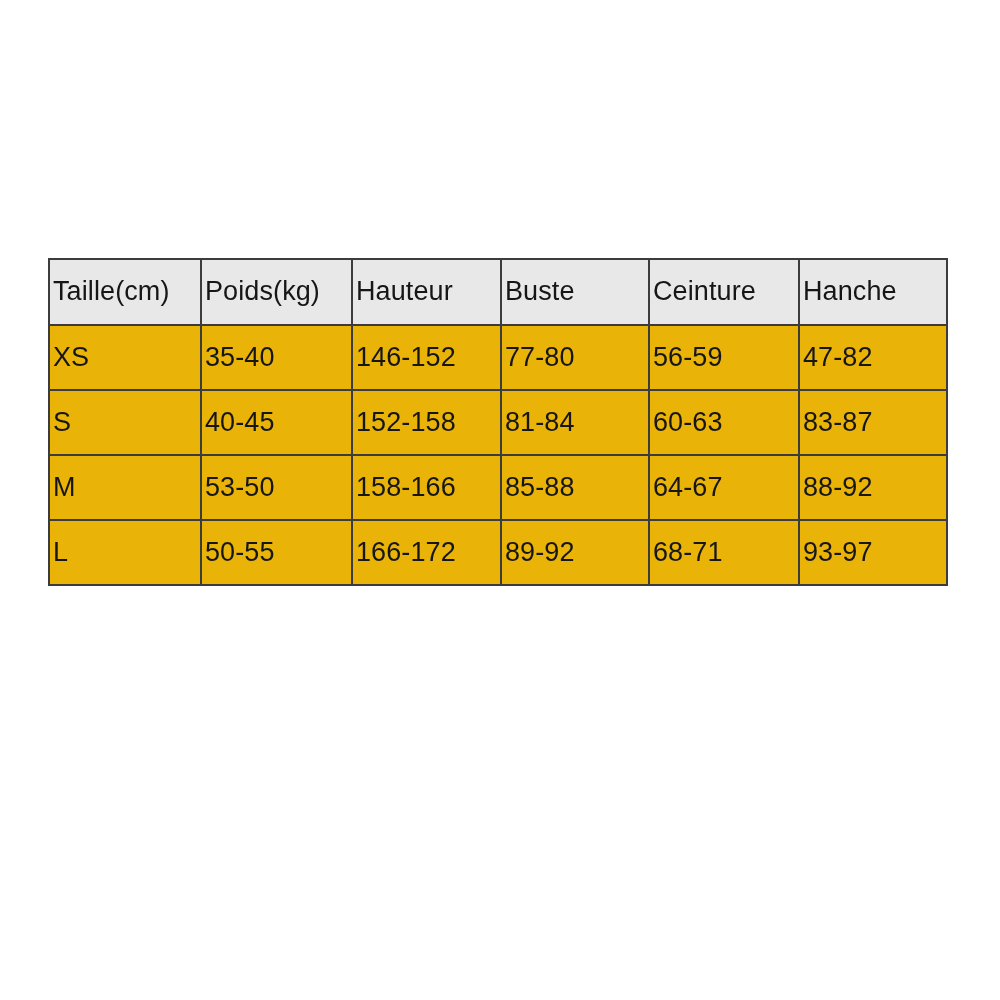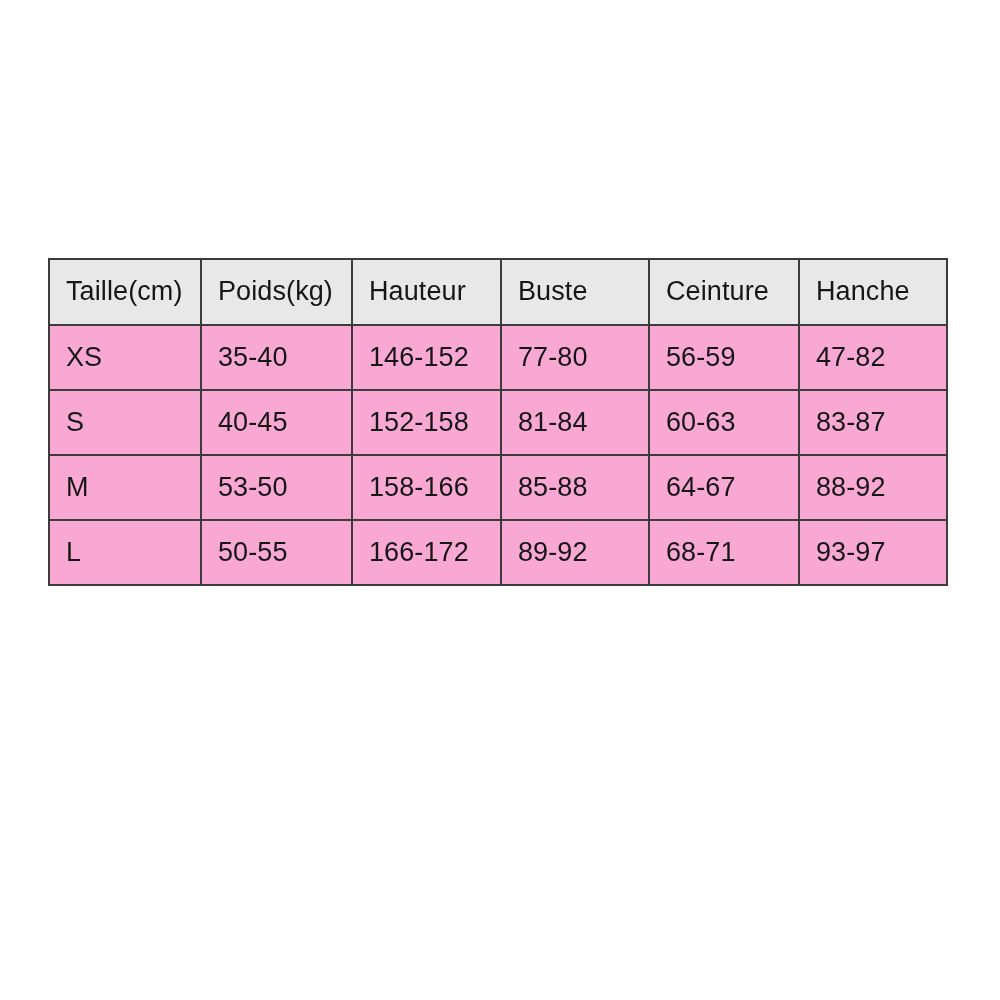--- a/index.html
+++ b/index.html
@@ -40,32 +40,32 @@
 
   #size-chart th,
   #size-chart td {
     border: 2px solid #3c3c3c;
     text-align: left;
     vertical-align: middle;
     color: #161616;
     font-weight: 400;
     font-size: 27px;
     line-height: 1.1;
-    padding: 0 0 0 16px;
+    padding: 0 0 0 3px;
     white-space: nowrap;
     letter-spacing: 0.1px;
   }
 
   #size-chart thead th {
     background: #e8e8e8;
     height: 64px;
   }
 
   #size-chart tbody td {
-    background: #f9a8d4;
+    background: #eab308;
     height: 63px;
   }
 </style>
 </head>
 <body>
 
 <div id="page">
 
   <table id="size-chart">
     <colgroup>

